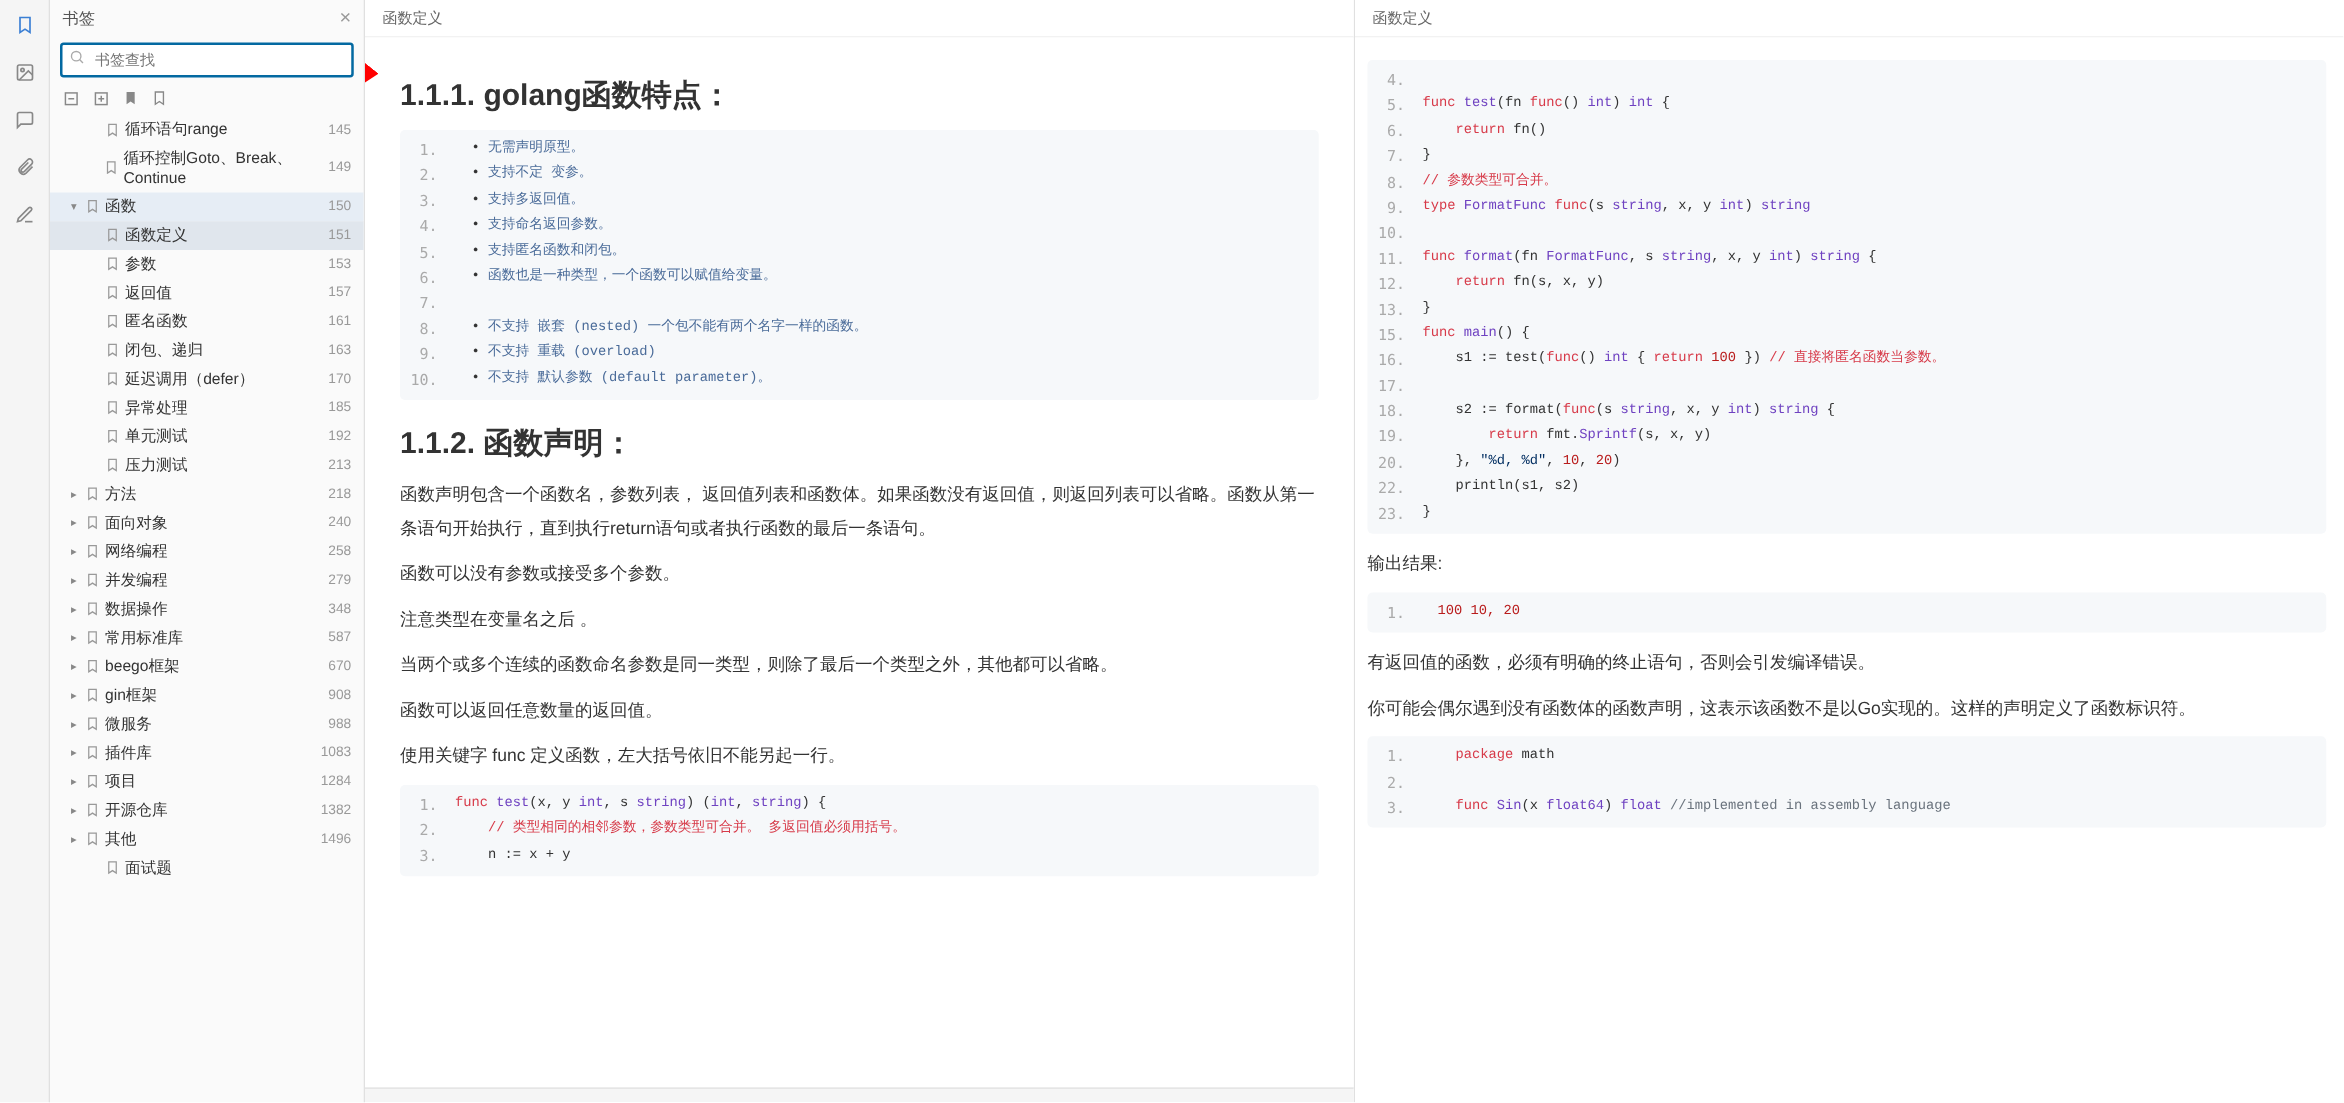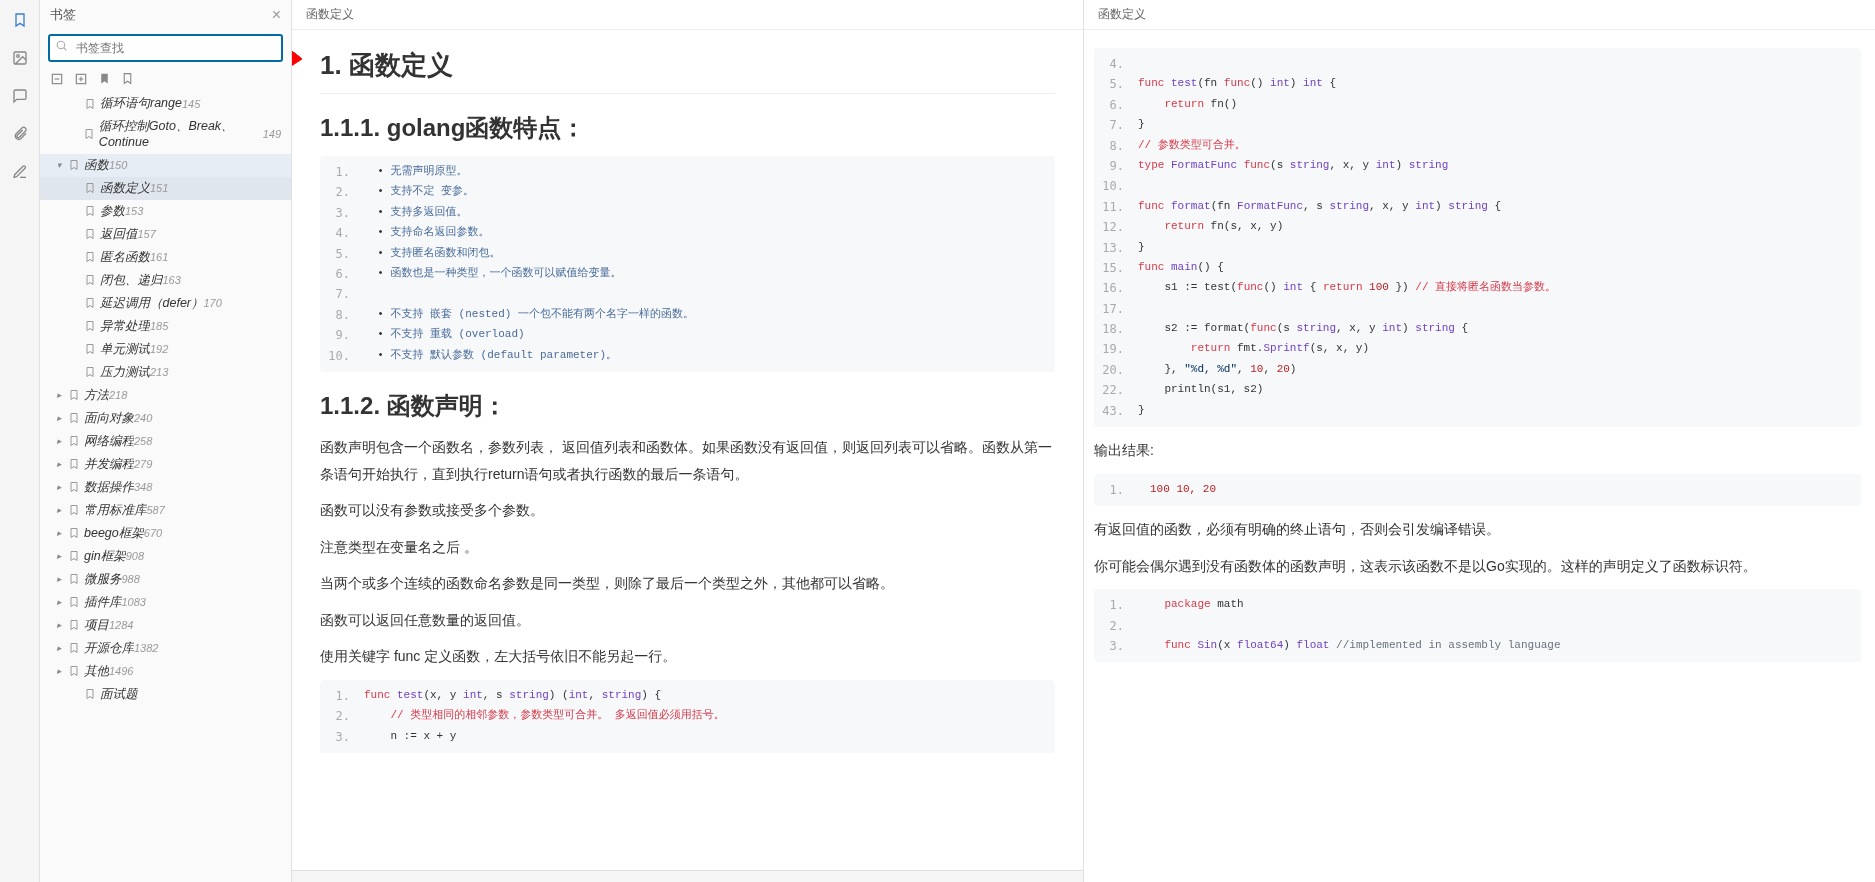--- a/index.html
+++ b/index.html
@@ -10,21 +10,21 @@
 .icon-bar .iconbtn.active { color: #3b7fd4; }
 .sidebar { width: 252px; border-right: 1px solid #e0e0e0; display: flex; flex-direction: column; background: #fafafa; }
 .sb-header { display: flex; justify-content: space-between; padding: 6px 10px; color: #555; font-size: 13px; }
 .sb-close { cursor: pointer; color: #999; font-size: 16px; }
 .sb-search { margin: 4px 8px 6px 8px; position: relative; }
 .sb-search input { width: 100%; padding: 5px 8px 5px 26px; border: 2px solid #0369a1; border-radius: 3px; background: #fff; font-size: 12px; outline: none; }
 .sb-search .sicon { position: absolute; left: 7px; top: 5px; color: #aaa; }
 .sb-toolbar { display: flex; gap: 10px; padding: 4px 10px 6px 10px; color: #888; }
 .sb-toolbar span { cursor: pointer; display: inline-flex; }
 .tree { flex: 1; overflow-y: auto; font-size: 12.5px; }
-.tree-row { display: flex; align-items: center; justify-content: flex-start; padding: 3px 6px 3px 0; cursor: pointer; font-style: italic; }
+.tree-row { display: flex; align-items: center; justify-content: space-between; padding: 3px 6px 3px 0; cursor: pointer; }
 .tree-row.selected { background: #e6edf5; }
 .tree-row.active { background: #e0e6ed; }
 .tree-label { display: flex; align-items: center; gap: 4px; overflow: hidden; white-space: nowrap; text-overflow: ellipsis; }
 .tree-arrow { width: 10px; color: #888; font-size: 9px; display: inline-flex; justify-content: center; }
 .tree-icon { color: #999; display: inline-flex; }
 .tree-page { color: #999; font-size: 11px; padding-right: 4px; }
 .d0 .tree-label { padding-left: 14px; }
 .d1 .tree-label { padding-left: 30px; }
 .content-panes { flex: 1; display: flex; overflow: hidden; }
 .pane { flex: 1; display: flex; flex-direction: column; border-right: 1px solid #e0e0e0; overflow: hidden; position: relative; }
@@ -446,21 +446,20 @@
       <svg class="red-arrow" width="320" height="240">
         <defs>
             <marker id="ah" markerWidth="10" markerHeight="10" refX="2" refY="3" orient="auto">
               <path d="M0,0 L0,6 L9,3 z" fill="#ff0000"></path>
             </marker>
           </defs>
         <line x1="0" y1="58" x2="-120" y2="210" stroke="#ff0000" stroke-width="3" marker-start="url(#ah)"></line>
       </svg>
       <div class="pane-tab">函数定义</div>
       <div class="pane-body">
-        <h1 class="title">1. 函数定义</h1>
         <h2 class="sect">1.1.1. golang函数特点：</h2>
         <div class="codebox" id="feat-box">
             <div class="codeline"><span class="ln">1.</span><span class="ct">  • <span style="color:#4a6b99">无需声明原型。</span></span></div>
             <div class="codeline"><span class="ln">2.</span><span class="ct">  • <span style="color:#4a6b99">支持不定 变参。</span></span></div>
             <div class="codeline"><span class="ln">3.</span><span class="ct">  • <span style="color:#4a6b99">支持多返回值。</span></span></div>
             <div class="codeline"><span class="ln">4.</span><span class="ct">  • <span style="color:#4a6b99">支持命名返回参数。</span></span></div>
             <div class="codeline"><span class="ln">5.</span><span class="ct">  • <span style="color:#4a6b99">支持匿名函数和闭包。</span></span></div>
             <div class="codeline"><span class="ln">6.</span><span class="ct">  • <span style="color:#4a6b99">函数也是一种类型，一个函数可以赋值给变量。</span></span></div>
             <div class="codeline"><span class="ln">7.</span><span class="ct"> </span></div>
             <div class="codeline"><span class="ln">8.</span><span class="ct">  • <span style="color:#4a6b99">不支持 嵌套 (nested) 一个包不能有两个名字一样的函数。</span></span></div>
@@ -497,21 +496,21 @@
           <div class="codeline"><span class="ln">11.</span><span class="ct"><span class="tok-kw">func</span> <span class="tok-fn">format</span>(fn <span class="tok-ty">FormatFunc</span>, s <span class="tok-ty">string</span>, x, y <span class="tok-ty">int</span>) <span class="tok-ty">string</span> {</span></div>
           <div class="codeline"><span class="ln">12.</span><span class="ct">    <span class="tok-kw">return</span> fn(s, x, y)</span></div>
           <div class="codeline"><span class="ln">13.</span><span class="ct">}</span></div>
           <div class="codeline"><span class="ln">15.</span><span class="ct"><span class="tok-kw">func</span> <span class="tok-fn">main</span>() {</span></div>
           <div class="codeline"><span class="ln">16.</span><span class="ct">    s1 := test(<span class="tok-kw">func</span>() <span class="tok-ty">int</span> { <span class="tok-kw">return</span> <span class="tok-num">100</span> }) <span class="tok-cm">// 直接将匿名函数当参数。</span></span></div>
           <div class="codeline"><span class="ln">17.</span><span class="ct"> </span></div>
           <div class="codeline"><span class="ln">18.</span><span class="ct">    s2 := format(<span class="tok-kw">func</span>(s <span class="tok-ty">string</span>, x, y <span class="tok-ty">int</span>) <span class="tok-ty">string</span> {</span></div>
           <div class="codeline"><span class="ln">19.</span><span class="ct">        <span class="tok-kw">return</span> fmt.<span class="tok-fn">Sprintf</span>(s, x, y)</span></div>
           <div class="codeline"><span class="ln">20.</span><span class="ct">    }, <span class="tok-str">"%d, %d"</span>, <span class="tok-num">10</span>, <span class="tok-num">20</span>)</span></div>
           <div class="codeline"><span class="ln">22.</span><span class="ct">    println(s1, s2)</span></div>
-          <div class="codeline"><span class="ln">43.</span><span class="ct">}</span></div>
+          <div class="codeline"><span class="ln">23.</span><span class="ct">}</span></div>
         </div>
         <p class="para">输出结果:</p>
         <div class="codebox">
           <div class="codeline"><span class="ln">1.</span><span class="ct" style="padding-left:12px"><span class="tok-num">100 10, 20</span></span></div>
         </div>
         <p class="para">有返回值的函数，必须有明确的终止语句，否则会引发编译错误。</p>
         <p class="para">你可能会偶尔遇到没有函数体的函数声明，这表示该函数不是以Go实现的。这样的声明定义了函数标识符。</p>
         <div class="codebox">
           <div class="codeline"><span class="ln">1.</span><span class="ct">    <span class="tok-kw">package</span> math</span></div>
           <div class="codeline"><span class="ln">2.</span><span class="ct"> </span></div>

